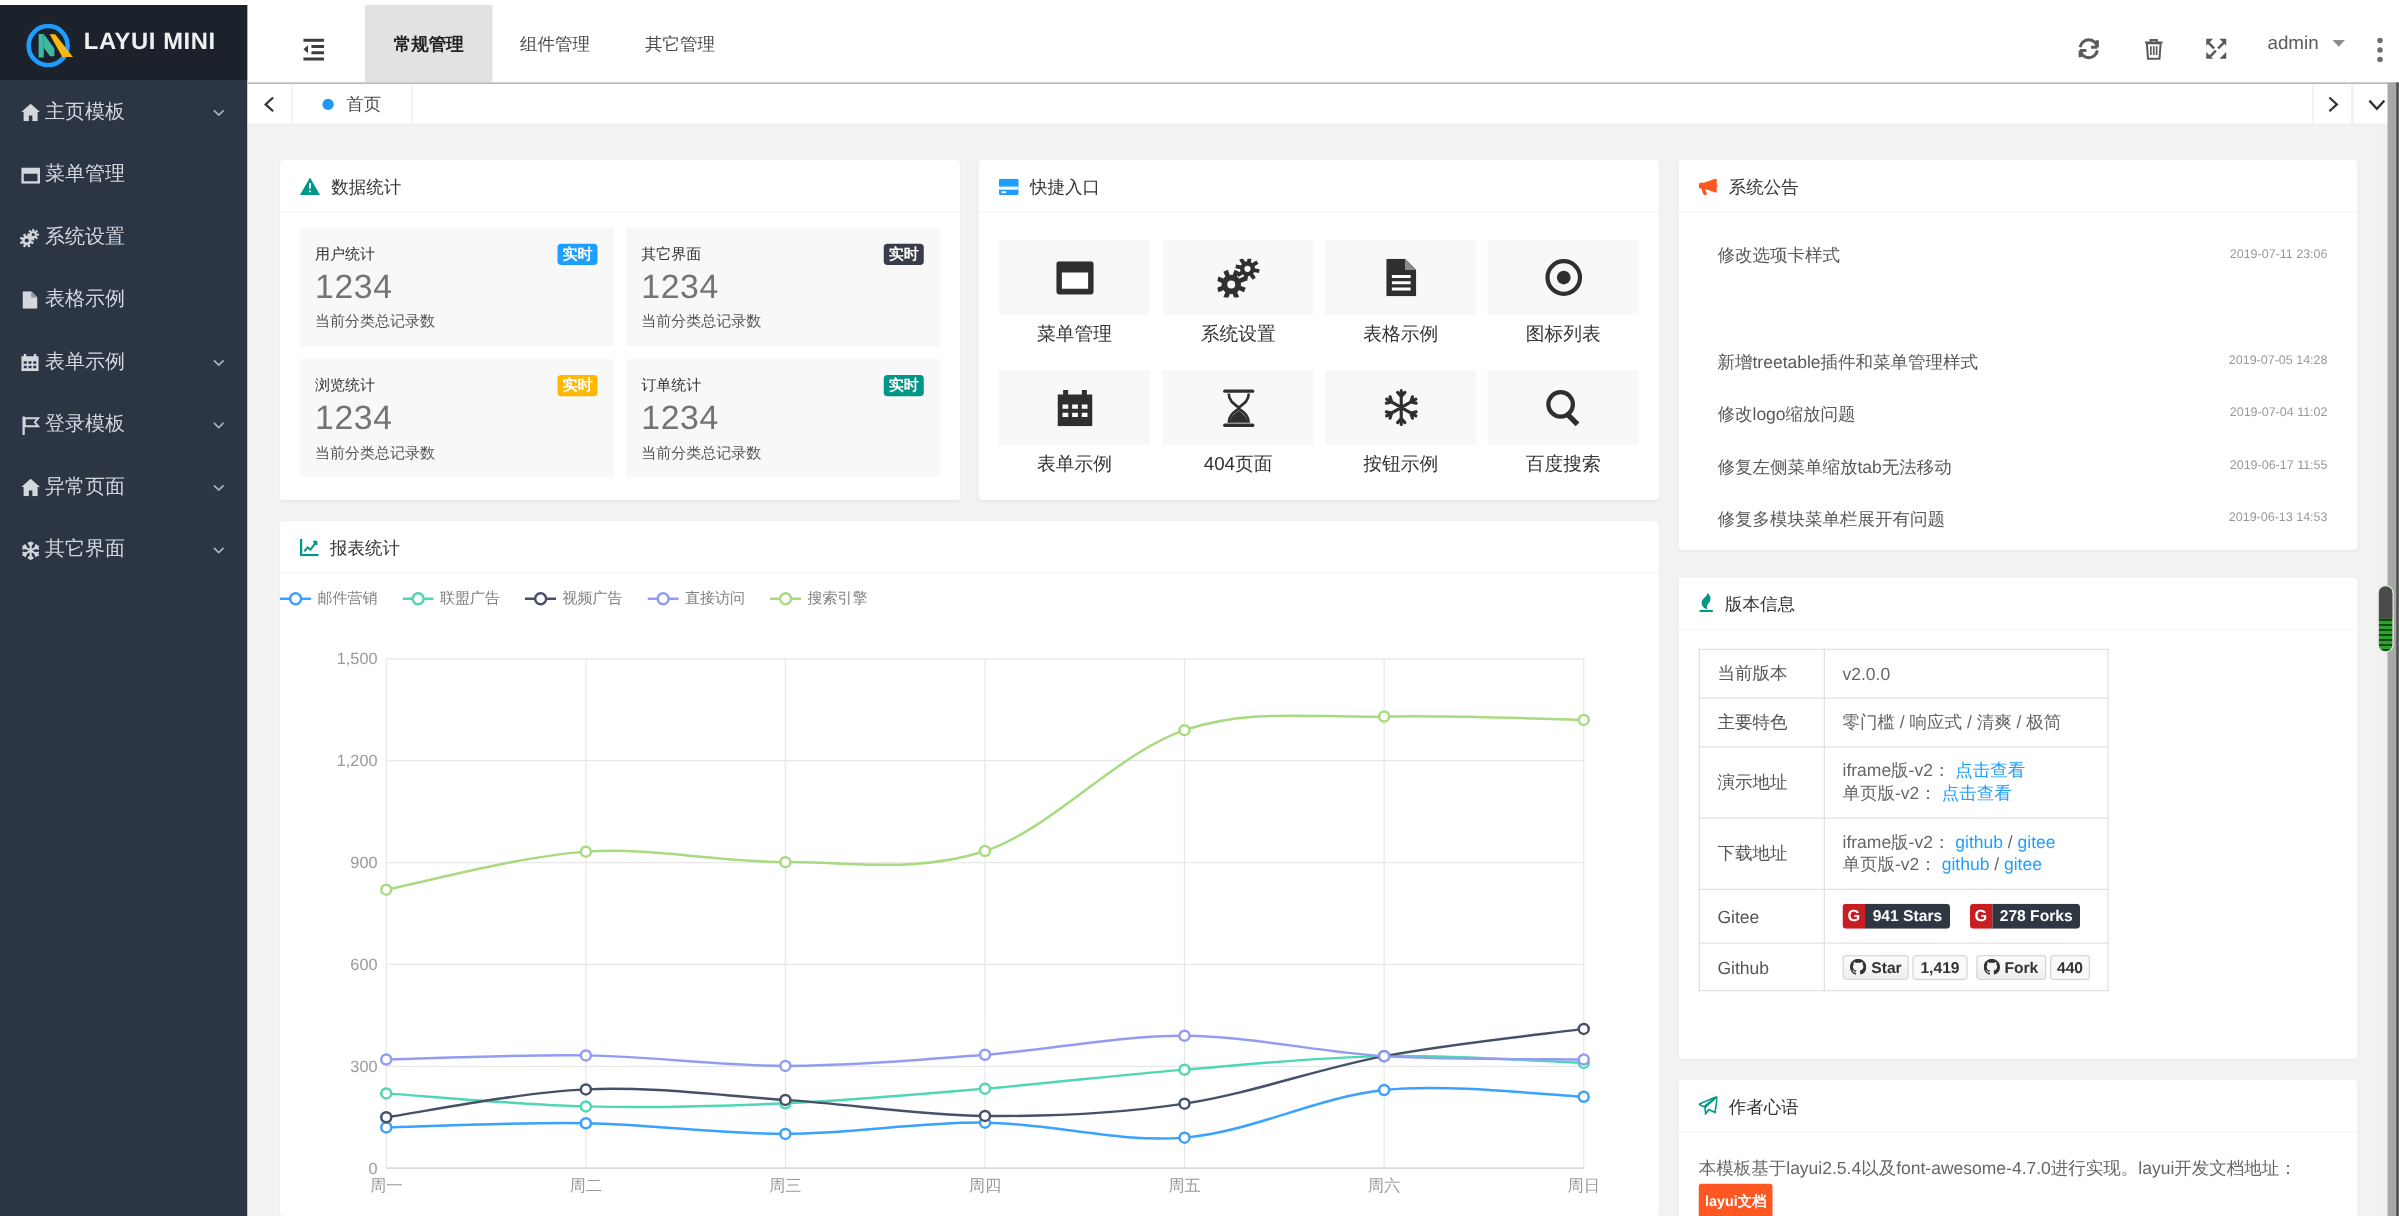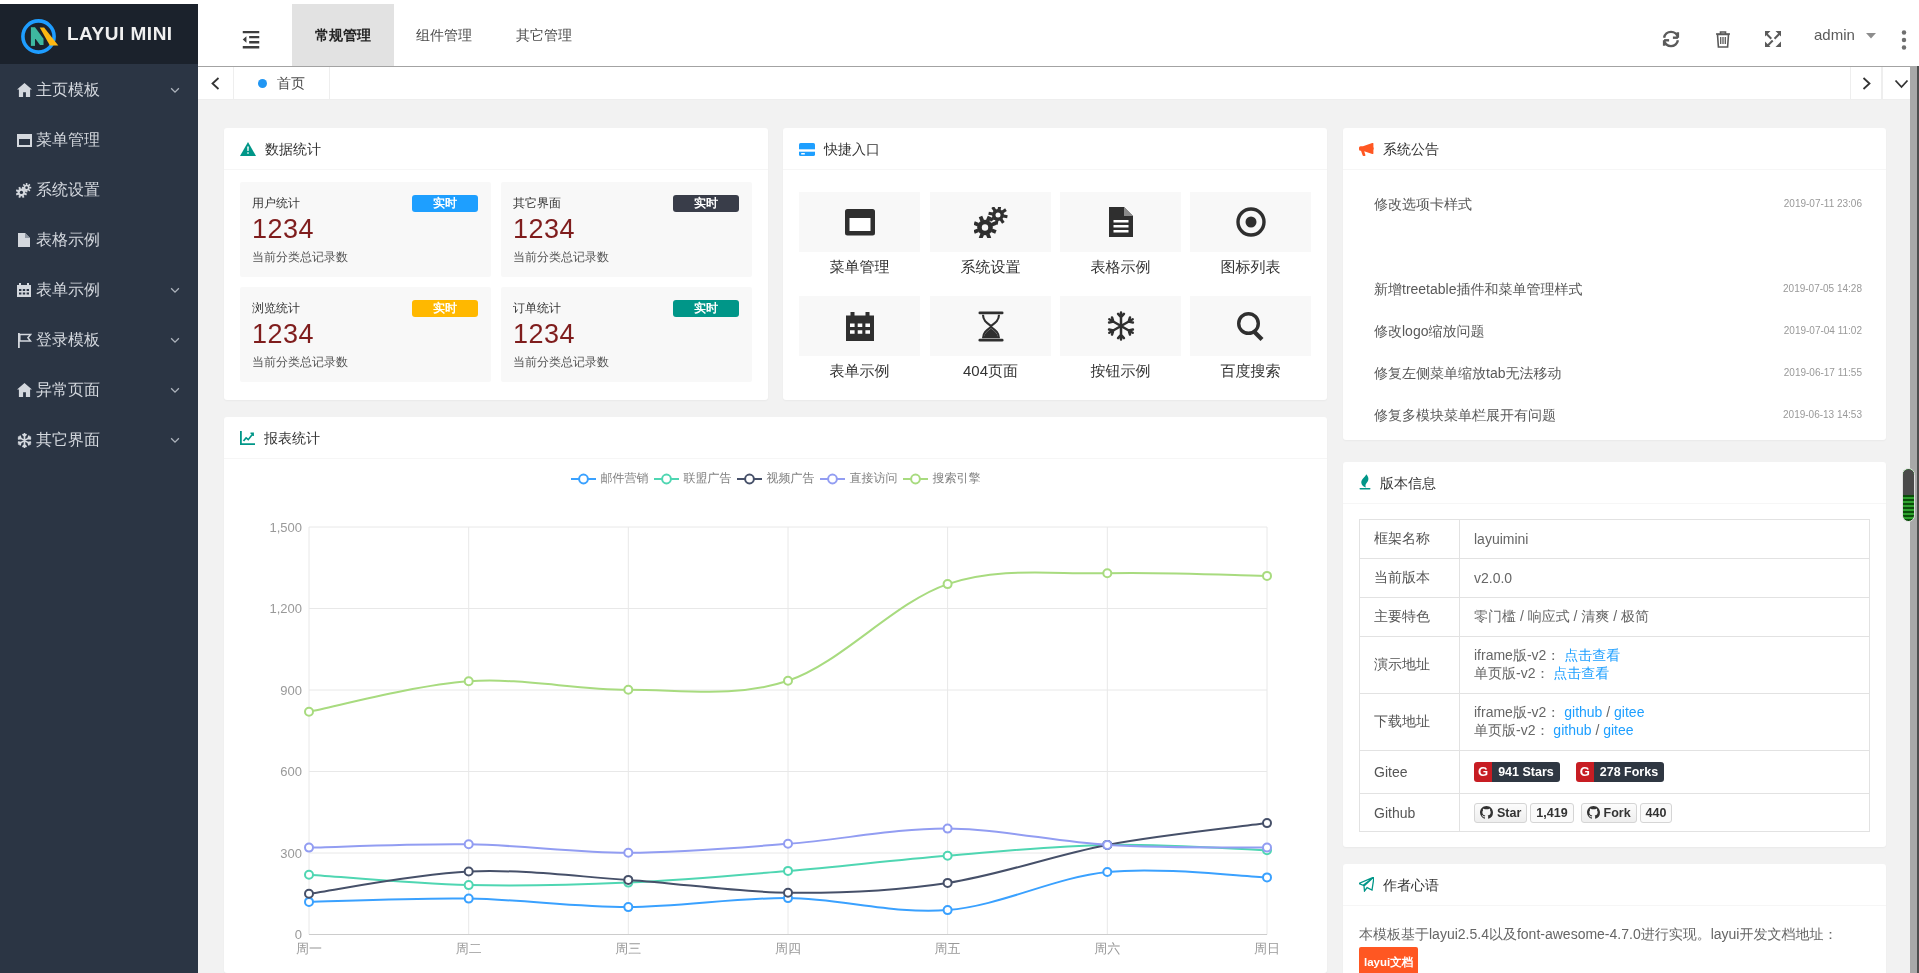--- a/index.html
+++ b/index.html
@@ -27,37 +27,37 @@
 #tabhome{position:absolute;left:36px;top:0;width:96px;height:33px;border-right:1px solid #eee;display:flex;align-items:center;justify-content:center;color:#4c4c4c;font-size:14px}
 #tabhome .dot{width:9px;height:9px;border-radius:50%;background:#2196f3;margin-right:10px}
 
 #main{position:absolute;left:198px;top:100px;right:9px;bottom:0;background:#f2f2f2}
 .panel{position:absolute;background:#fff;border-radius:3px;box-shadow:0 1px 2px rgba(0,0,0,.04)}
 .phead{height:42px;line-height:42px;border-bottom:1px solid #f6f6f6;padding-left:16px;font-size:14px;color:#333}
 .phead .hic{display:inline-block;vertical-align:-2px;margin-right:9px}
 
 .scard{position:absolute;width:251px;height:95px;background:#f8f8f8;border-radius:2px;padding:13px 12px}
 .scard .t{font-size:12px;color:#333}
-.scard .n{font-size:27px;color:#7f1d1d;margin-top:2px;letter-spacing:0.5px;line-height:30px}
+.scard .n{font-size:27px;color:#737373;margin-top:2px;letter-spacing:0.5px;line-height:30px}
 .scard .s{font-size:12px;color:#555;margin-top:5px}
-.badge{position:absolute;right:13px;top:13px;height:17px;line-height:17px;padding:0 21px;border-radius:3px;color:#fff;font-size:12px;font-weight:bold}
+.badge{position:absolute;right:13px;top:13px;height:17px;line-height:17px;padding:0 4px;border-radius:3px;color:#fff;font-size:12px;font-weight:bold}
 
 .qbox{position:absolute;width:121px;height:60px;background:#f8f8f8;display:flex;align-items:center;justify-content:center;color:#2f2f2f}
 .qlab{position:absolute;width:121px;text-align:center;font-size:15px;color:#333}
 
 .nrow{position:absolute;left:31px;right:24px;height:42px;line-height:42px}
 .nrow .nt{float:left;color:#595959;font-size:14px}
 .nrow .nd{float:right;color:#999;font-size:10px}
 
 #vtable{position:absolute;left:16px;top:57px;border-collapse:collapse}
 #vtable td{border:1px solid #e2e2e2;font-size:14px;color:#666;padding:0 14px;vertical-align:middle}
 #vtable td.l{width:100px;color:#555}
 #vtable a{color:#1e9fff;text-decoration:none}
 
-.legend{position:absolute;left:0;right:0;top:53px;display:flex;justify-content:center;gap:5px}
+.legend{position:absolute;left:0;right:0;top:53px;display:flex;gap:20px}
 .litem{display:flex;align-items:center;color:#808080;font-size:12px}
 .litem svg{margin-right:5px}
 
 .gbadge{display:inline-flex;height:20px;line-height:20px;border-radius:3px;overflow:hidden;vertical-align:middle}
 .gb-l{background:#c71d23;color:#fff;font-weight:bold;font-size:13px;padding:0 4px}
 .gb-r{background:#2f3742;color:#fff;font-weight:bold;font-size:12.5px;padding:0 6px}
 .ghbtn{display:inline-flex;align-items:center;height:20px;padding:0 5px;border:1px solid #d5d5d5;border-radius:3px;background:linear-gradient(#fcfcfc,#eee);font-size:12.5px;font-weight:bold;color:#333;vertical-align:middle}
 .ghcnt{display:inline-block;height:20px;line-height:18px;padding:0 5px;border:1px solid #d5d5d5;border-radius:3px;background:#fafafa;font-size:12.5px;font-weight:bold;color:#333;vertical-align:middle;margin-left:3px}
 
 #sbar{position:absolute;right:0;top:66px;bottom:0;width:9px;background:#a8a8a8;border-right:2px solid #4d4d4d}
@@ -486,24 +486,20 @@
     </svg>
   </div>
 
   <div class="panel" style="left:1145px;top:362px;width:543px;height:385px">
     <div class="phead"><svg class="hic" width="12" height="16" viewBox="0 0 12 16">
           <path d="M7.2 0.3C8.8 2 9.8 3.8 9.3 6c-.4 1.8-1.8 2.8-2.5 4.2-.5 1-.4 2.2.2 3.3-1.9-.4-3.7-1.6-4.4-3.5C1.8 7.9 2.6 6 4 4.6 5.3 3.3 6.6 2 7.2.3z" fill="#009688"></path>
           <rect x="0.5" y="13.9" width="11" height="1.6" rx="0.8" fill="#009688"></rect>
         </svg>版本信息</div>
     <table id="vtable">
       <tbody>
-          <tr style="height:39px">
-            <td class="l">框架名称</td>
-            <td style="width:410px">layuimini</td>
-          </tr>
       <tr style="height:39px">
             <td class="l">当前版本</td>
             <td>v2.0.0</td>
           </tr>
       <tr style="height:39px">
             <td class="l">主要特色</td>
             <td>零门槛 / 响应式 / 清爽 / 极简</td>
           </tr>
       <tr style="height:57px">
             <td class="l">演示地址</td>

